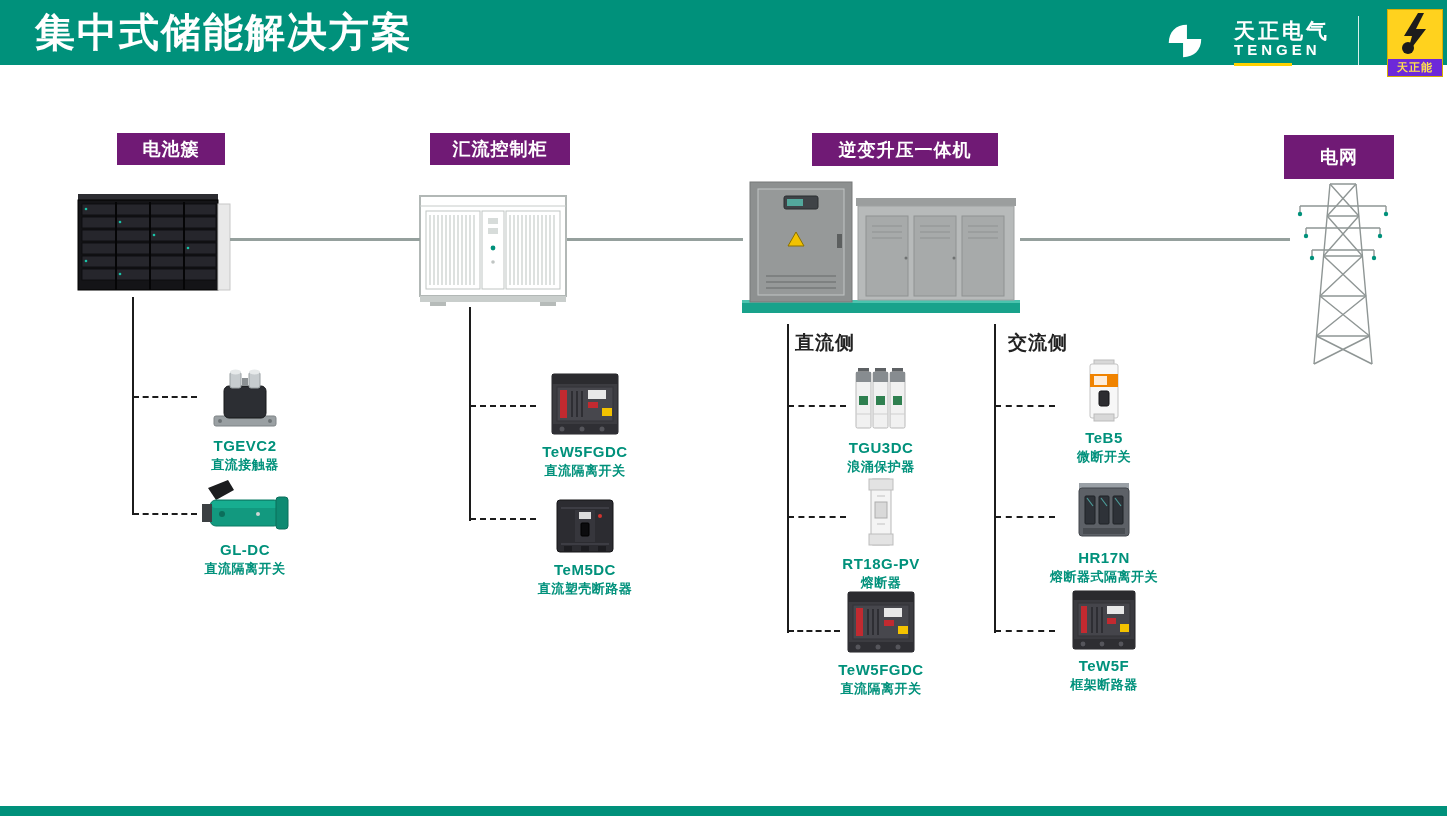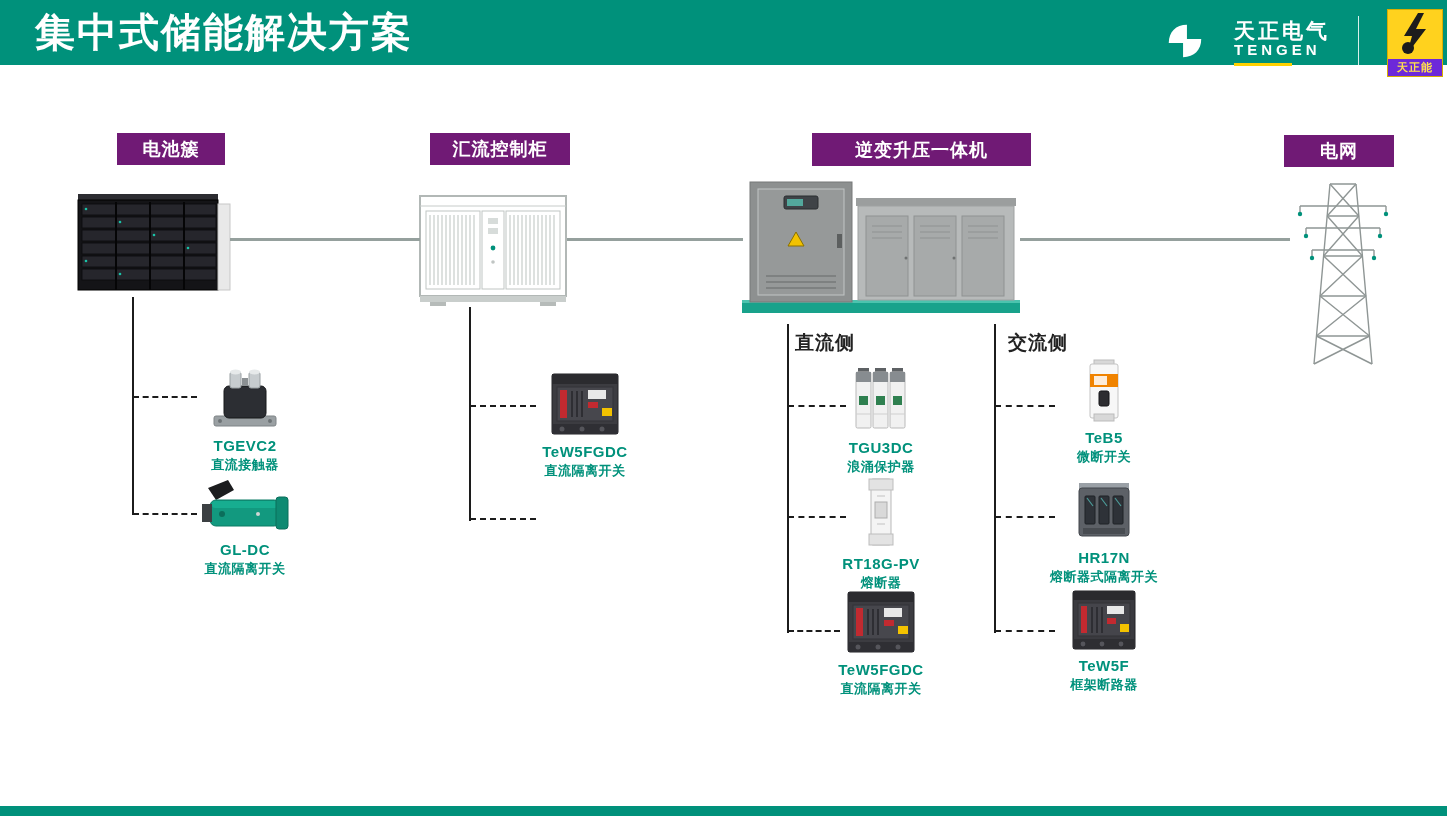--- a/index.html
+++ b/index.html
@@ -62,22 +62,22 @@
             <circle cx="20" cy="38" r="6" fill="#1c1c1c"></circle>
           </svg>
         </span>
         <div class="badge-strip">天正能</div>
       </div>
     </div>
   </div>
 
   <div class="station-label" style="left:117px;top:133px;width:108px;height:32px;">电池簇</div>
   <div class="station-label" style="left:430px;top:133px;width:140px;height:32px;">汇流控制柜</div>
-  <div class="station-label" style="left:812px;top:133px;width:219px;height:33px;">逆变升压一体机</div>
-  <div class="station-label" style="left:1284px;top:135px;width:110px;height:32px;">电网</div>
+  <div class="station-label" style="left:812px;top:133px;width:186px;height:33px;">逆变升压一体机</div>
+  <div class="station-label" style="left:1284px;top:135px;width:110px;height:44px;">电网</div>
 
   <div class="equip" style="left:72px;top:186px;">
     <svg width="162" height="112" viewBox="0 0 162 112">
       <rect x="6" y="8" width="140" height="8" fill="#2c2c31"></rect>
       <rect x="6" y="14" width="140" height="90" fill="#141417" stroke="#000"></rect>
       <g fill="#26262c" stroke="#0b0b0d" stroke-width="0.8">
         <rect x="10" y="18" width="134" height="11"></rect>
         <rect x="10" y="31" width="134" height="11"></rect>
         <rect x="10" y="44" width="134" height="11"></rect>
         <rect x="10" y="57" width="134" height="11"></rect>
@@ -235,20 +235,37 @@
         <rect x="4" y="54" width="66" height="10" fill="#2f2f34"></rect>
         <circle cx="14" cy="59" r="2.5" fill="#55555b"></circle>
           <circle cx="34" cy="59" r="2.5" fill="#55555b"></circle>
           <circle cx="54" cy="59" r="2.5" fill="#55555b"></circle>
       </svg>
     </div>
     <div class="comp-name">TeW5FGDC</div>
     <div class="comp-desc">直流隔离开关</div>
   </div>
 
+  <div class="component" style="left:495px;top:496px;">
+    <div class="comp-img" style="height:60px;">
+      <svg width="66" height="60" viewBox="0 0 66 60">
+        <rect x="5" y="4" width="56" height="52" rx="3" fill="#2c2c31" stroke="#141417"></rect>
+        <path d="M9 12H57M9 48H57" stroke="#3d3d44" stroke-width="2"></path>
+        <rect x="23" y="14" width="20" height="32" fill="#36363c"></rect>
+        <rect x="27" y="16" width="12" height="7" fill="#dcdcdc"></rect>
+        <rect x="29" y="27" width="8" height="13" rx="1" fill="#0c0c0e" stroke="#000"></rect>
+        <circle cx="48" cy="20" r="2" fill="#d2342f"></circle>
+        <rect x="12" y="50" width="8" height="6" fill="#1d1d21"></rect>
+          <rect x="29" y="50" width="8" height="6" fill="#1d1d21"></rect>
+          <rect x="46" y="50" width="8" height="6" fill="#1d1d21"></rect>
+      </svg>
+    </div>
+    <div class="comp-name">TeM5DC</div>
+    <div class="comp-desc">直流塑壳断路器</div>
+  </div>
 
   <div class="component" style="left:791px;top:366px;">
     <div class="comp-img" style="height:68px;">
       <svg width="54" height="68" viewBox="0 0 54 68">
         <g>
           <rect x="4" y="2" width="11" height="5" fill="#5d6164"></rect>
           <rect x="2" y="6" width="15" height="56" rx="1.5" fill="#f1f1f1" stroke="#b9b9b9"></rect>
           <rect x="2" y="6" width="15" height="10" fill="#878c90"></rect>
           <rect x="5" y="30" width="9" height="9" fill="#2f8050"></rect>
           <line x1="2" y1="48" x2="17" y2="48" stroke="#cfcfcf"></line>

